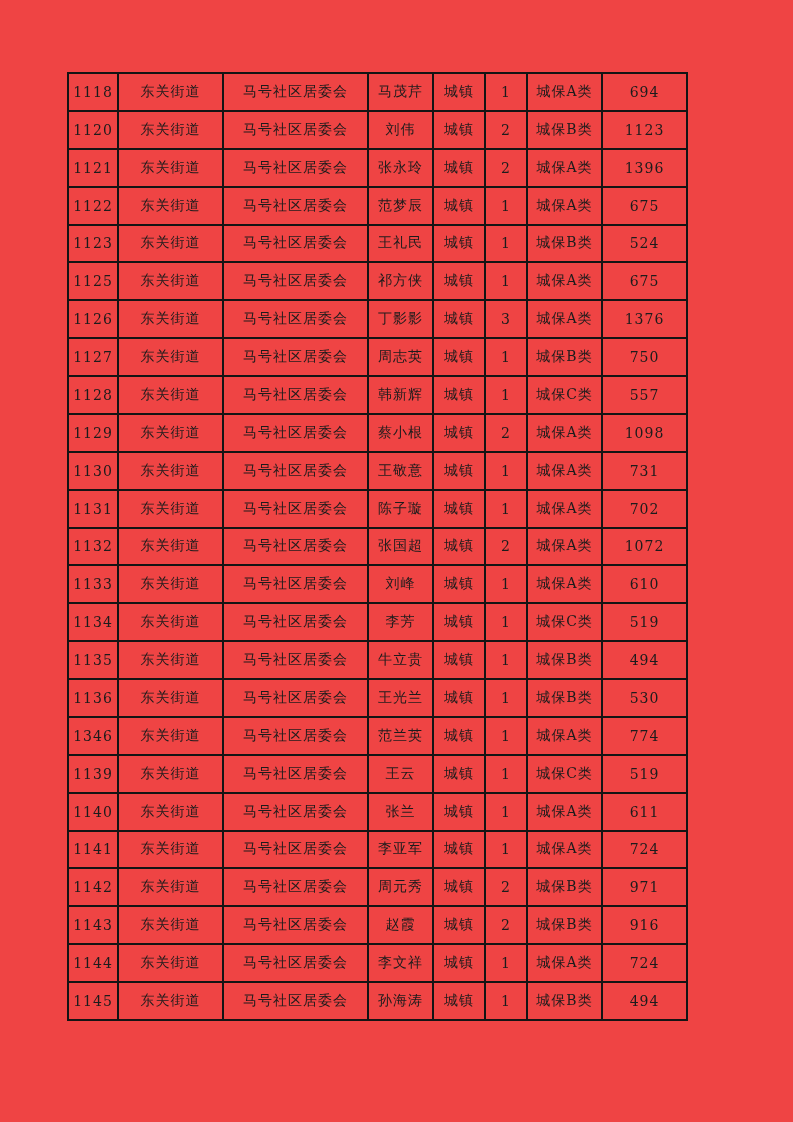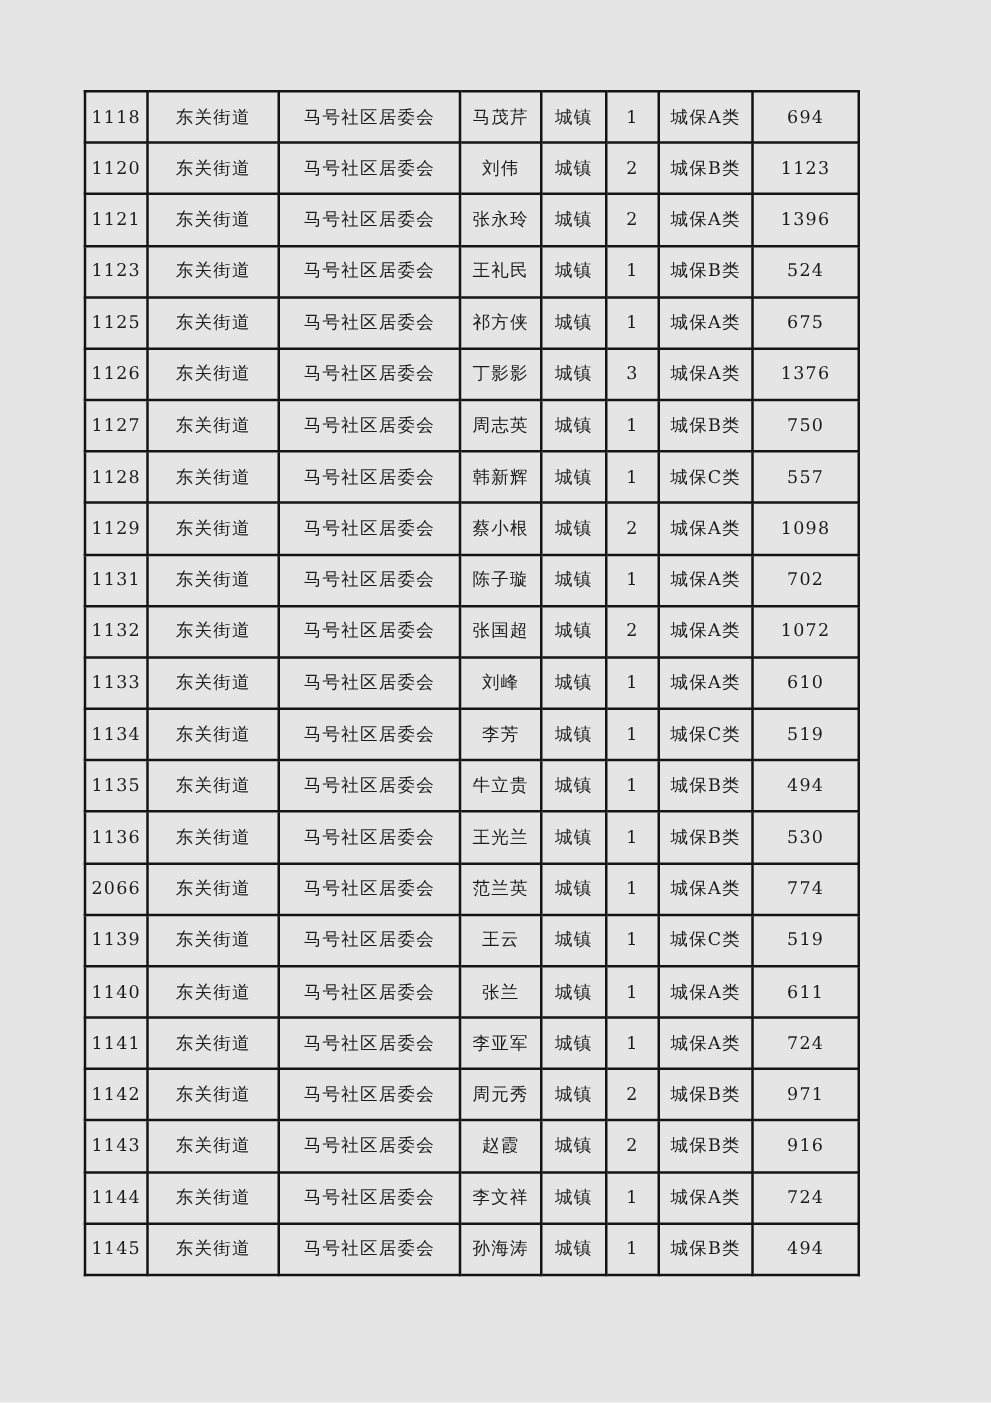--- a/index.html
+++ b/index.html
@@ -4,21 +4,21 @@
 <style>
   * { margin: 0; padding: 0; box-sizing: border-box; }
   html, body {
     width: 793px; height: 1122px;
     background: #ffffff;
     font-family: "DejaVu Serif", "Liberation Serif", serif;
   }
   .page {
     position: relative;
     width: 793px; height: 1122px;
-    background: #e5e5e5;
+    background: #ef4444;
     overflow: hidden;
   }
   table.data-table {
     position: absolute;
     left: 67px; top: 72px;
     width: 619px; height: 949px;
     border-collapse: collapse;
     table-layout: fixed;
   }
   table.data-table td {
@@ -80,20 +80,30 @@
           <td>1121</td>
           <td>东关街道</td>
           <td>马号社区居委会</td>
           <td>张永玲</td>
           <td>城镇</td>
           <td>2</td>
           <td>城保A类</td>
           <td>1396</td>
         </tr>
         <tr>
+          <td>1122</td>
+          <td>东关街道</td>
+          <td>马号社区居委会</td>
+          <td>范梦辰</td>
+          <td>城镇</td>
+          <td>1</td>
+          <td>城保A类</td>
+          <td>675</td>
+        </tr>
+        <tr>
           <td>1123</td>
           <td>东关街道</td>
           <td>马号社区居委会</td>
           <td>王礼民</td>
           <td>城镇</td>
           <td>1</td>
           <td>城保B类</td>
           <td>524</td>
         </tr>
         <tr>
@@ -140,20 +150,30 @@
           <td>1129</td>
           <td>东关街道</td>
           <td>马号社区居委会</td>
           <td>蔡小根</td>
           <td>城镇</td>
           <td>2</td>
           <td>城保A类</td>
           <td>1098</td>
         </tr>
         <tr>
+          <td>1130</td>
+          <td>东关街道</td>
+          <td>马号社区居委会</td>
+          <td>王敬意</td>
+          <td>城镇</td>
+          <td>1</td>
+          <td>城保A类</td>
+          <td>731</td>
+        </tr>
+        <tr>
           <td>1131</td>
           <td>东关街道</td>
           <td>马号社区居委会</td>
           <td>陈子璇</td>
           <td>城镇</td>
           <td>1</td>
           <td>城保A类</td>
           <td>702</td>
         </tr>
         <tr>
@@ -200,21 +220,21 @@
           <td>1136</td>
           <td>东关街道</td>
           <td>马号社区居委会</td>
           <td>王光兰</td>
           <td>城镇</td>
           <td>1</td>
           <td>城保B类</td>
           <td>530</td>
         </tr>
         <tr>
-          <td>2066</td>
+          <td>1346</td>
           <td>东关街道</td>
           <td>马号社区居委会</td>
           <td>范兰英</td>
           <td>城镇</td>
           <td>1</td>
           <td>城保A类</td>
           <td>774</td>
         </tr>
         <tr>
           <td>1139</td>

